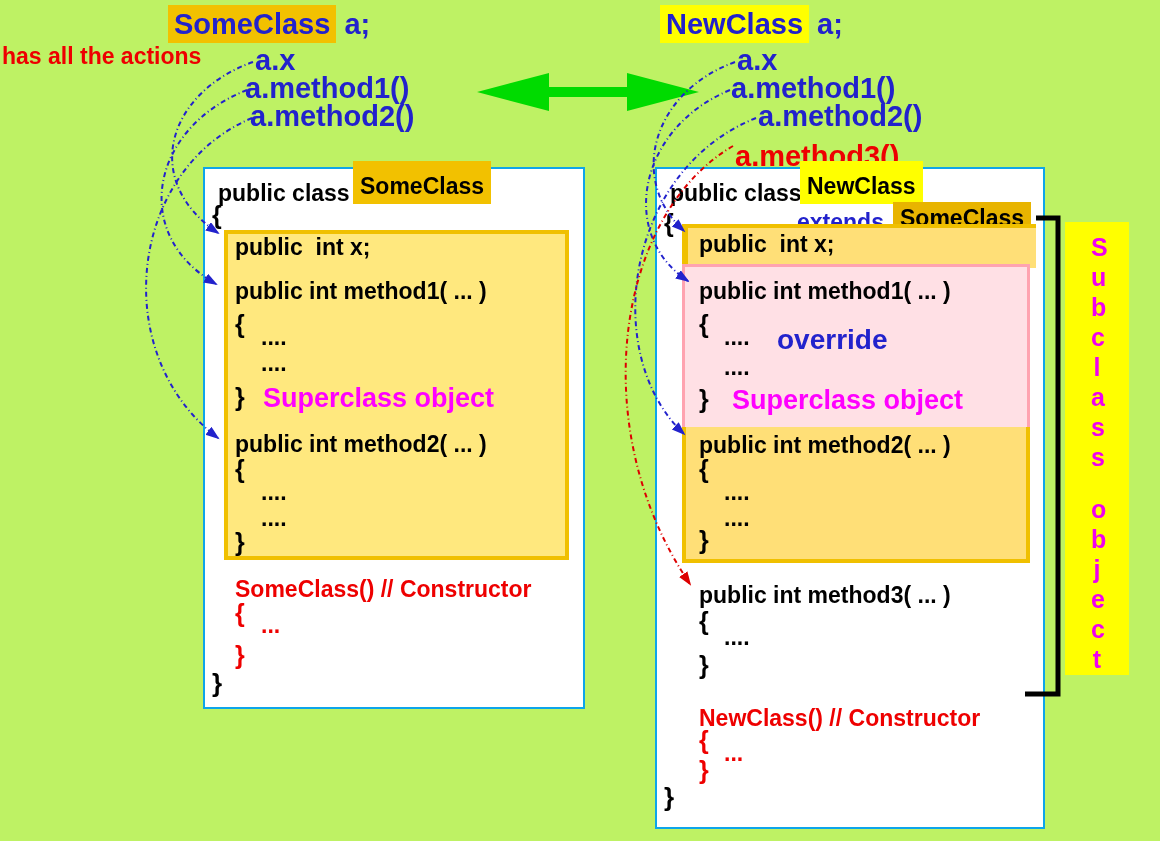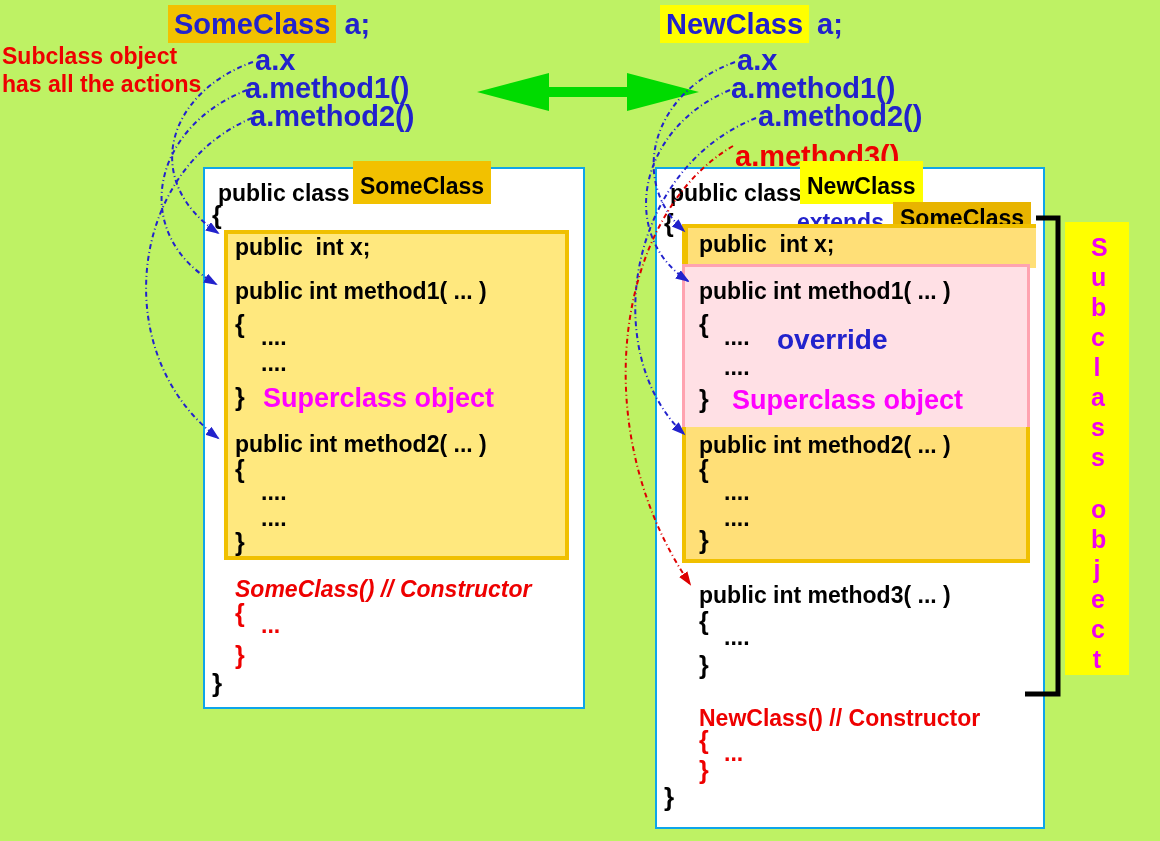--- a/index.html
+++ b/index.html
@@ -31,21 +31,20 @@
 </head>
 <body>
 
 <div id="stage">
 
   <div class="abs decl" style="left:168px;top:8px;"><span class="hl-gold">SomeClass</span><span> a;</span></div>
 
   <div class="abs decl" style="left:660px;top:8px;"><span class="hl-yellow">NewClass</span><span> a;</span></div>
 
   <div class="abs" style="left:2px;top:42px;">
-    <div class="note">Subclass object</div>
     <div class="note">has all the actions</div>
   </div>
 
   <span class="abs call" style="left:255px;top:44px;">a.x</span>
   <span class="abs call" style="left:245px;top:72px;">a.method1()</span>
   <span class="abs call" style="left:250px;top:100px;">a.method2()</span>
 
   <span class="abs call" style="left:737px;top:44px;">a.x</span>
   <span class="abs call" style="left:731px;top:72px;">a.method1()</span>
   <span class="abs call" style="left:758px;top:100px;">a.method2()</span>
@@ -64,21 +63,21 @@
     <span class="abs code" style="left:56px;top:156px;">....</span>
     <span class="abs code" style="left:56px;top:182px;">....</span>
     <span class="abs code" style="left:30px;top:216px;font-size:25px;">}</span>
     <span class="abs magenta" style="left:58px;top:214px;">Superclass object</span>
     <span class="abs code" style="left:30px;top:263px;">public int method2( ... )</span>
     <span class="abs code" style="left:30px;top:288px;font-size:25px;">{</span>
     <span class="abs code" style="left:56px;top:311px;">....</span>
     <span class="abs code" style="left:56px;top:337px;">....</span>
     <span class="abs code" style="left:30px;top:361px;font-size:25px;">}</span>
 
-    <span class="abs code-red" style="left:30px;top:408px;font-style:italic;">SomeClass() // Constructor</span>
+    <span class="abs code-red" style="left:30px;top:408px;">SomeClass() // Constructor</span>
     <span class="abs code-red" style="left:30px;top:432px;font-size:25px;">{</span>
     <span class="abs code-red" style="left:56px;top:444px;">...</span>
     <span class="abs code-red" style="left:30px;top:474px;font-size:25px;">}</span>
     <span class="abs code" style="left:7px;top:502px;font-size:26px;">}</span>
   </div>
 
   <div class="classbox" style="left:655px;top:167px;width:386px;height:658px;">
     <span class="abs code" style="left:13px;top:12px;">public class </span>
     <span class="title-hl" style="left:143px;background:#FFFF00;">NewClass</span>
     <span class="abs extends-kw" style="left:140px;top:40px;">extends</span>

